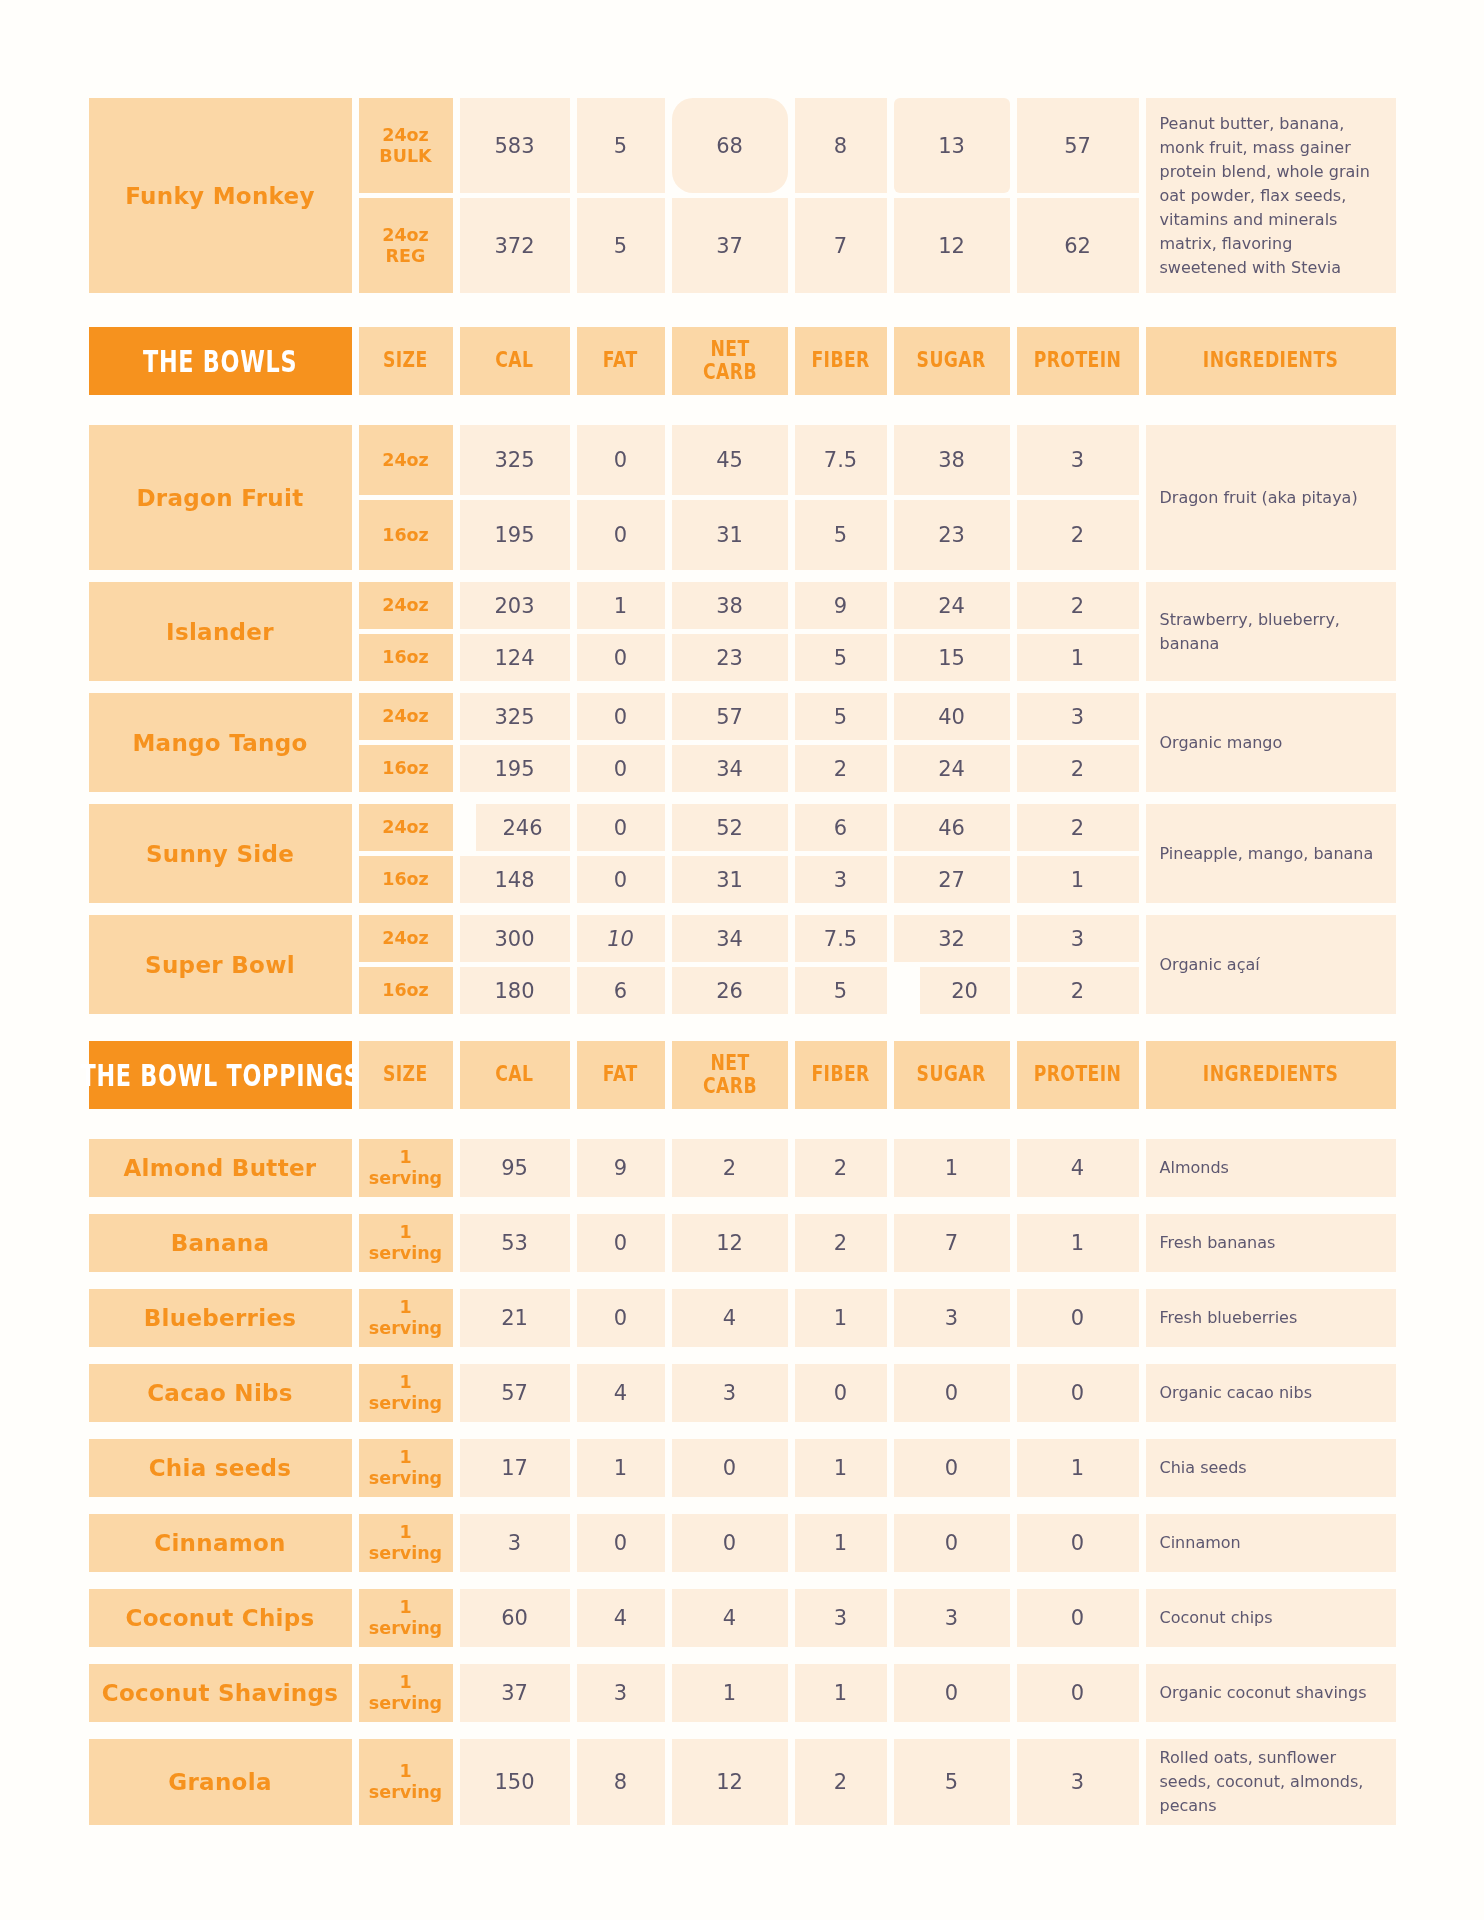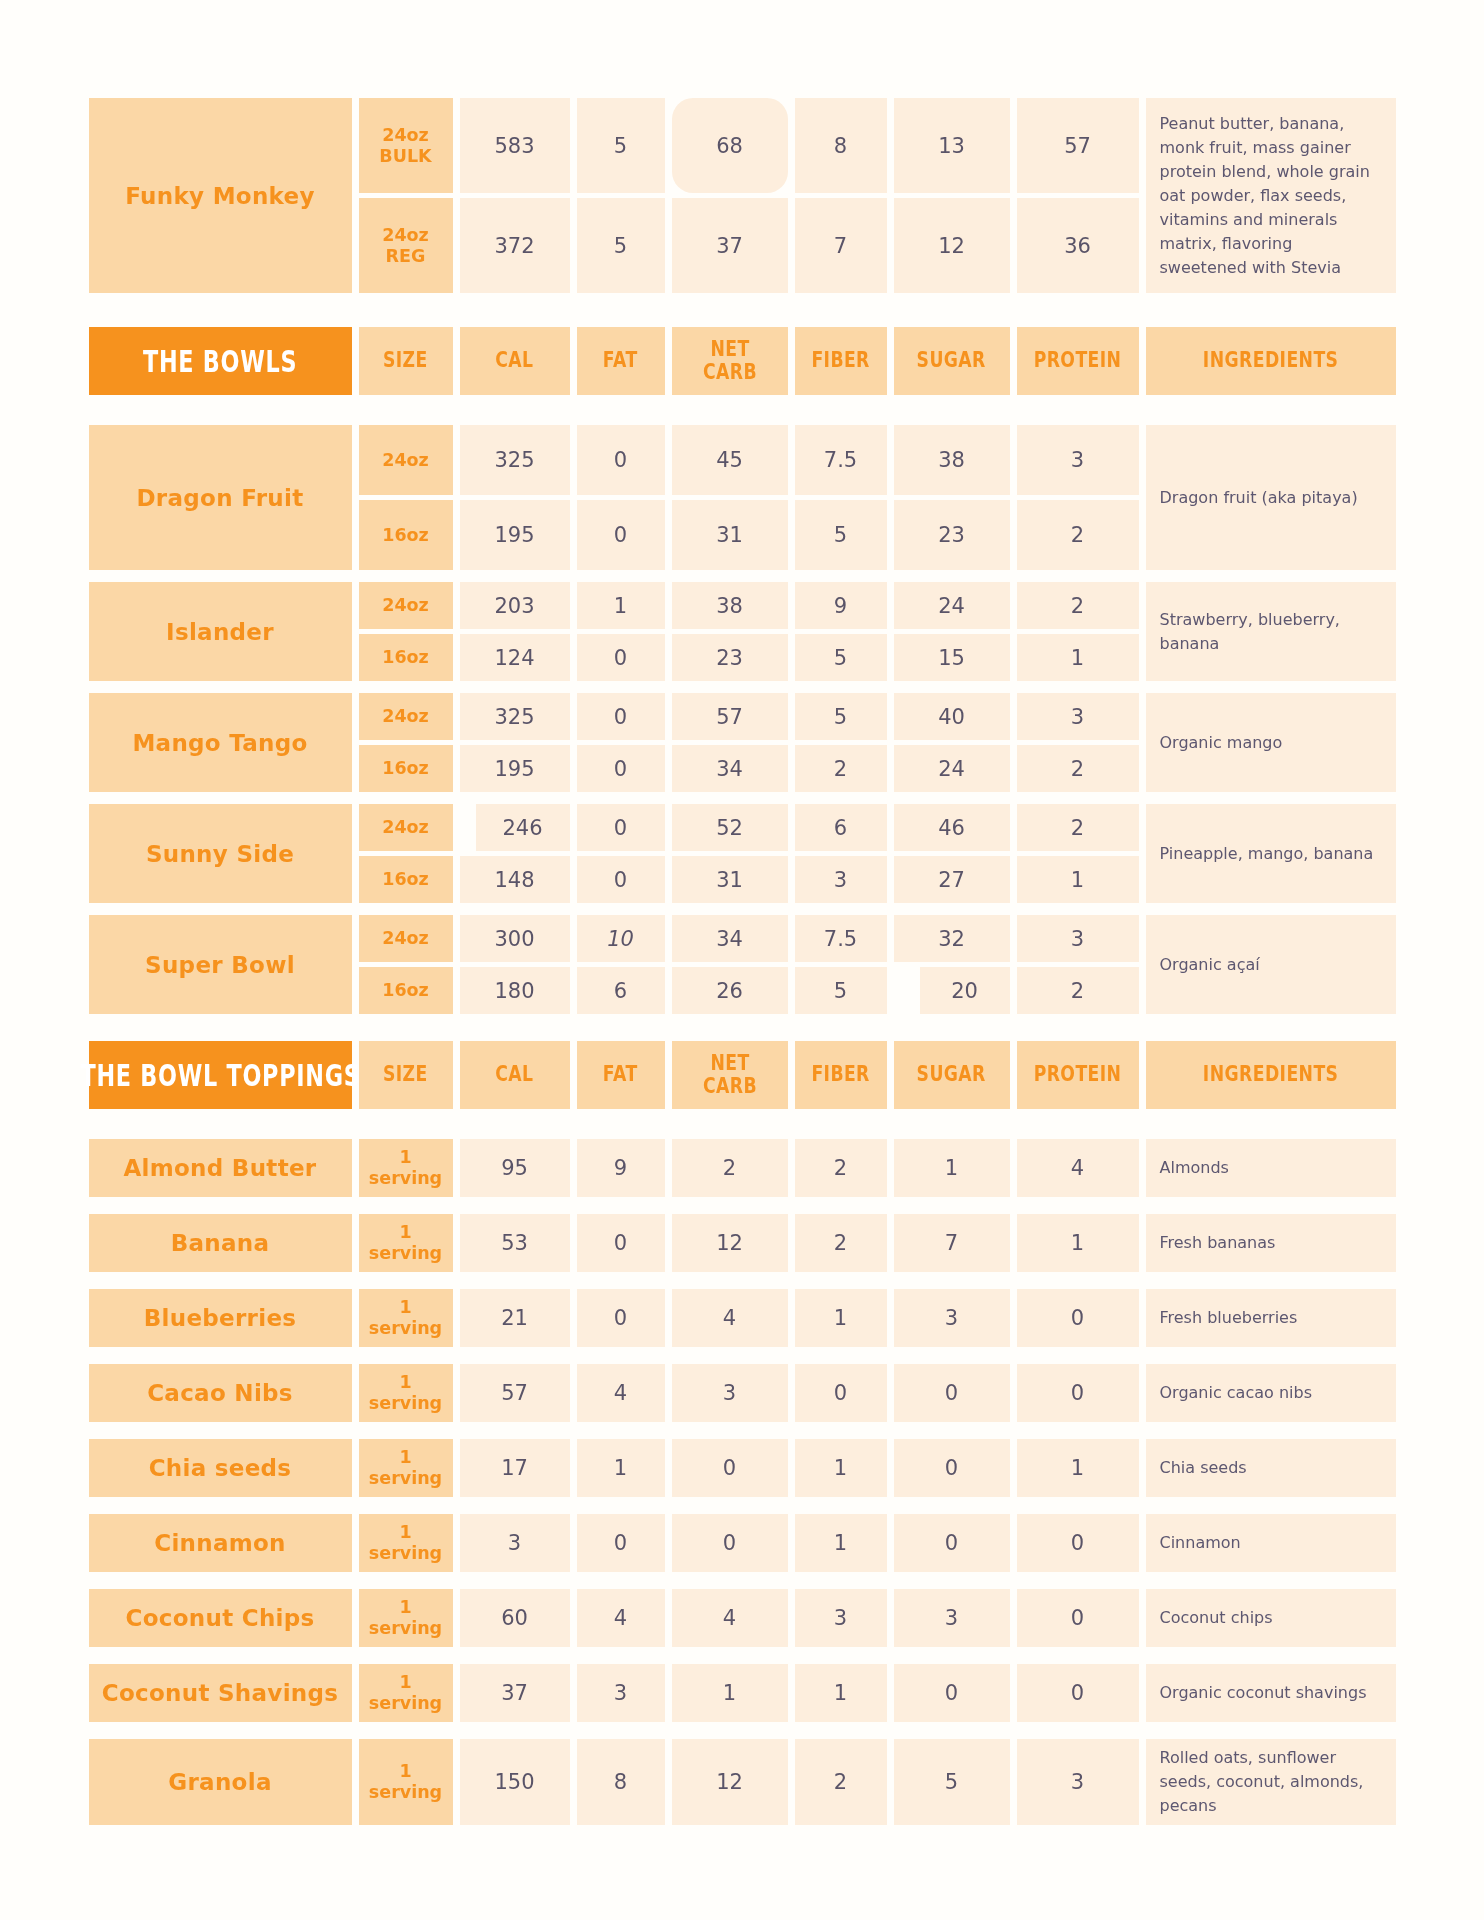--- a/index.html
+++ b/index.html
@@ -65,32 +65,32 @@
       <div class="grid item-grid" style="grid-auto-rows: 95px; margin-bottom: 34px;">
         <div class="cell name-cell" style="grid-area: 1 / 1 / span 2;">Funky Monkey</div>
         <div class="cell size-cell" style="grid-area: 1 / 2;">
           <span>24oz</span>
           <span>BULK</span>
         </div>
         <div class="cell val-cell" style="grid-area: 1 / 3;">583</div>
         <div class="cell val-cell" style="grid-area: 1 / 4;">5</div>
         <div class="cell val-cell" style="grid-area: 1 / 5; border-radius: 21px;">68</div>
         <div class="cell val-cell" style="grid-area: 1 / 6;">8</div>
-        <div class="cell val-cell" style="grid-area: 1 / 7;">13</div>
+        <div class="cell val-cell" style="grid-area: 1 / 7; border-radius: 6px;">13</div>
         <div class="cell val-cell" style="grid-area: 1 / 8;">57</div>
         <div class="cell size-cell" style="grid-area: 2 / 2;">
           <span>24oz</span>
           <span>REG</span>
         </div>
         <div class="cell val-cell" style="grid-area: 2 / 3;">372</div>
         <div class="cell val-cell" style="grid-area: 2 / 4;">5</div>
         <div class="cell val-cell" style="grid-area: 2 / 5;">37</div>
         <div class="cell val-cell" style="grid-area: 2 / 6;">7</div>
         <div class="cell val-cell" style="grid-area: 2 / 7;">12</div>
-        <div class="cell val-cell" style="grid-area: 2 / 8;">36</div>
+        <div class="cell val-cell" style="grid-area: 2 / 8;">62</div>
         <div class="cell ing-cell" style="grid-area: 1 / 9 / span 2;">Peanut butter, banana, monk fruit, mass gainer protein blend, whole grain oat powder, flax seeds, vitamins and minerals matrix, flavoring sweetened with Stevia</div>
       </div>
     </div>
     <div class="section">
       <div class="grid header-grid">
         <div class="cell header-title">
           <span class="condense">THE BOWLS</span>
         </div>
         <div class="cell header-col">
           <span class="condense2">SIZE</span>

